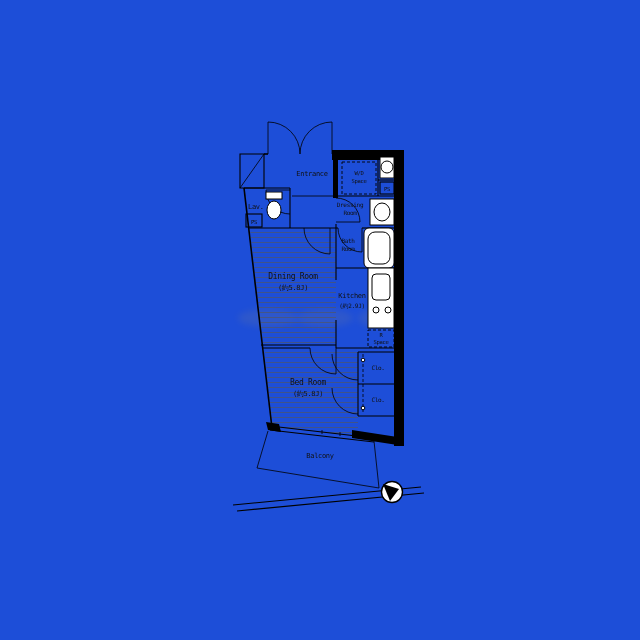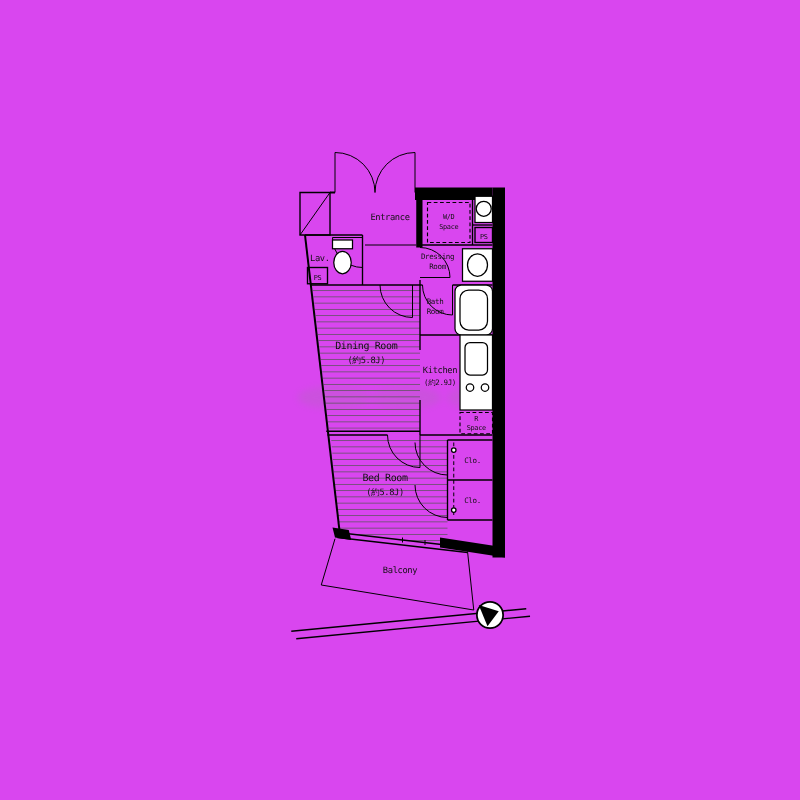--- a/index.html
+++ b/index.html
@@ -1,17 +1,17 @@
 <!DOCTYPE html>
 <html><head>
 <meta charset="utf-8">
 <title>Floor Plan</title>
 <style>
   html,body{margin:0;padding:0;background:#ffffff;}
-  .page{position:relative;width:640px;height:640px;background:#d946ef;overflow:hidden;}
+  .page{position:relative;width:640px;height:640px;background:#1d4ed8;overflow:hidden;}
   svg{position:absolute;left:0;top:0;}
   svg text{
     font-family:"DejaVu Sans Mono","Liberation Mono",monospace;
     fill:#111111;
     letter-spacing:-0.3px;
   }
   .lbl8{font-size:8px;}
   .lbl7{font-size:7px;}
   .lbl6{font-size:6px;}
   .lbl55{font-size:5.5px;}

